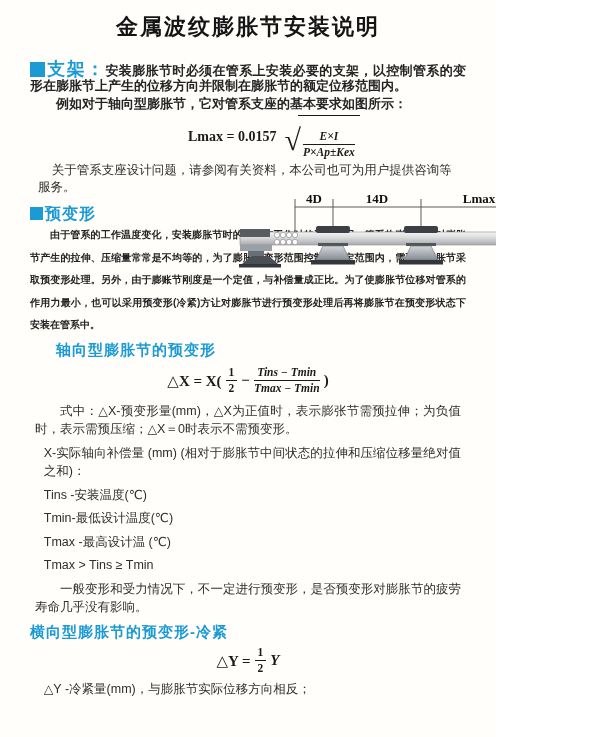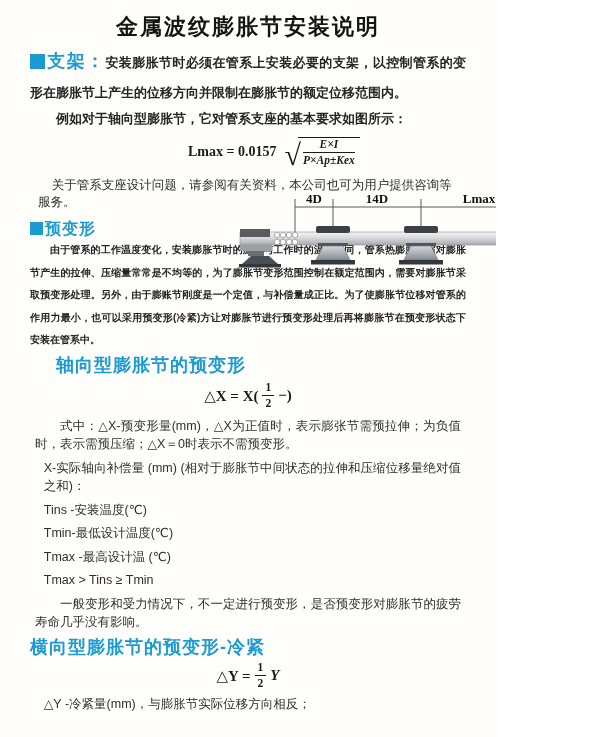--- a/index.html
+++ b/index.html
@@ -7,48 +7,48 @@
     width:496px;height:737px;position:relative;overflow:hidden;
     background:#fffefb;color:#262626;
     font-family:"Liberation Sans","DejaVu Sans",sans-serif;
   }
   .content{padding:0 30px;}
   .doc-title{
     text-align:center;font-size:22px;font-weight:700;color:#141414;
     margin:0;padding-top:12px;line-height:30px;letter-spacing:2px;
   }
   
-  .para-support{margin:4px 0 0;font-size:13px;font-weight:600;line-height:30px;text-align:justify;color:#242424;}
+  .para-support{margin:20px 0 0;font-size:13px;font-weight:600;line-height:15px;text-align:justify;color:#242424;}
   .sq{display:inline-block;width:15px;height:15px;background:#1b9ad3;vertical-align:-2px;margin-right:2px;}
   .sq-small{display:inline-block;width:13px;height:13px;background:#1b9ad3;vertical-align:-1px;margin-right:2px;}
   .blue-head-lg{color:#1b9ad3;font-size:18px;font-weight:700;letter-spacing:1px;}
   .para-example{margin:0;font-size:13px;font-weight:600;line-height:21px;text-indent:2em;color:#242424;}
   
   .formula{font-family:"Liberation Serif","DejaVu Serif",serif;color:#1a1a1a;}
   .formula-guide{margin:6px 0 2px 158px;height:34px;display:flex;align-items:center;font-size:14px;font-weight:700;}
   .sqrt{display:inline-flex;align-items:center;margin-left:8px;}
   .sqrt-sym{font-size:30px;font-weight:400;line-height:1;transform:translateY(3px);}
-  .sqrt-bar{border-top:1.6px solid #1a1a1a;padding:0 5px 0;margin-left:-3px;font-family:Liberation Serif, serif;}
+  .sqrt-bar{border-top:1.6px solid #1a1a1a;padding:14px 5px 0;margin-left:-3px;font-family:Liberation Serif, serif;}
   .frac{display:inline-block;text-align:center;font-size:11.5px;line-height:1.15;vertical-align:middle;font-weight:600;}
   .frac .fnum{display:block;border-bottom:1px solid #1a1a1a;padding:0 3px 1px;}
   .frac .fden{display:block;padding-top:1px;}
   .it{font-style:italic;}
   .formula-center{display:flex;justify-content:center;align-items:center;font-size:15px;font-weight:700;}
   .formula-axial{margin:5px 0 3px;height:32px;}
   .formula-lateral{margin:6px 0 2px;height:26px;}
   .fx-gap{margin:0 4px;}
   
   .defs{margin:4px 0 0;font-size:12.5px;line-height:16.5px;color:#2e2e2e;}
   .defs .d-line{white-space:nowrap;}
   .defs .ind{margin-left:26px;}
   .note-line{font-size:12.5px;line-height:16.5px;text-indent:1.1em;color:#2e2e2e;margin:8px;}
   
   .sec-head{margin:8px 0 0;font-size:16px;font-weight:700;color:#1b9ad3;line-height:21px;letter-spacing:1px;}
   .para-body{margin:0;font-size:10px;font-weight:600;line-height:22.5px;text-align:justify;text-indent:2em;color:#242424;}
-  .sub-head{margin:3px 0 0;font-size:18px;font-weight:700;color:#1b9ad3;line-height:20px;letter-spacing:1px;}
+  .sub-head{margin:3px 0 0;font-size:15px;font-weight:700;color:#1b9ad3;line-height:20px;letter-spacing:1px;}
   .sub-head.indented{margin-left:26px;}
   .small-para{margin:5px;font-size:12.5px;line-height:18.5px;color:#2e2e2e;text-align:justify;}
   .ti2{text-indent:2em;}
   .ml1{margin-left:1.1em;}
   .y-def{margin-top:6px;}
   
   .diagram{position:absolute;left:238px;top:190px;width:360px;height:100px;}
   .diagram text{font-family:"Liberation Serif","DejaVu Serif",serif;font-size:13px;font-weight:700;fill:#111;}
 </style>
 </head>
@@ -85,20 +85,24 @@
     <p class="para-body">由于管系的工作温度变化，安装膨胀节时的温度与工作时的温度不同，管系热膨胀冷缩对膨胀节产生的拉伸、压缩量常常是不均等的，为了膨胀节变形范围控制在额定范围内，需要对膨胀节采取预变形处理。另外，由于膨账节刚度是一个定值，与补偿量成正比。为了使膨胀节位移对管系的作用力最小，也可以采用预变形(冷紧)方让对膨胀节进行预变形处理后再将膨胀节在预变形状态下安装在管系中。</p>
 
     <h3 class="sub-head indented">轴向型膨胀节的预变形</h3>
     <div class="formula formula-center formula-axial">
       <span>△X = X(</span>
       <span class="frac fx-gap">
         <span class="fnum">1</span>
         <span class="fden">2</span>
       </span>
       <span>−</span>
+      <span class="frac it fx-gap">
+        <span class="fnum">Tins − Tmin</span>
+        <span class="fden">Tmax − Tmin</span>
+      </span>
       <span>)</span>
     </div>
 
     <p class="small-para ti2">式中：△X-预变形量(mm)，△X为正值时，表示膨张节需预拉伸；为负值时，表示需预压缩；△X＝0时表示不需预变形。</p>
     <p class="small-para ml1">X-实际轴向补偿量 (mm) (相对于膨胀节中间状态的拉伸和压缩位移量绝对值之和)：</p>
     <p class="small-para ml1">Tins -安装温度(℃)</p>
     <p class="small-para ml1">Tmin-最低设计温度(℃)</p>
     <p class="small-para ml1">Tmax -最高设计温  (℃)</p>
     <p class="small-para ml1">Tmax &gt; Tins ≥ Tmin</p>
     <p class="small-para ti2">一般变形和受力情况下，不一定进行预变形，是否预变形对膨胀节的疲劳寿命几乎没有影响。</p>

